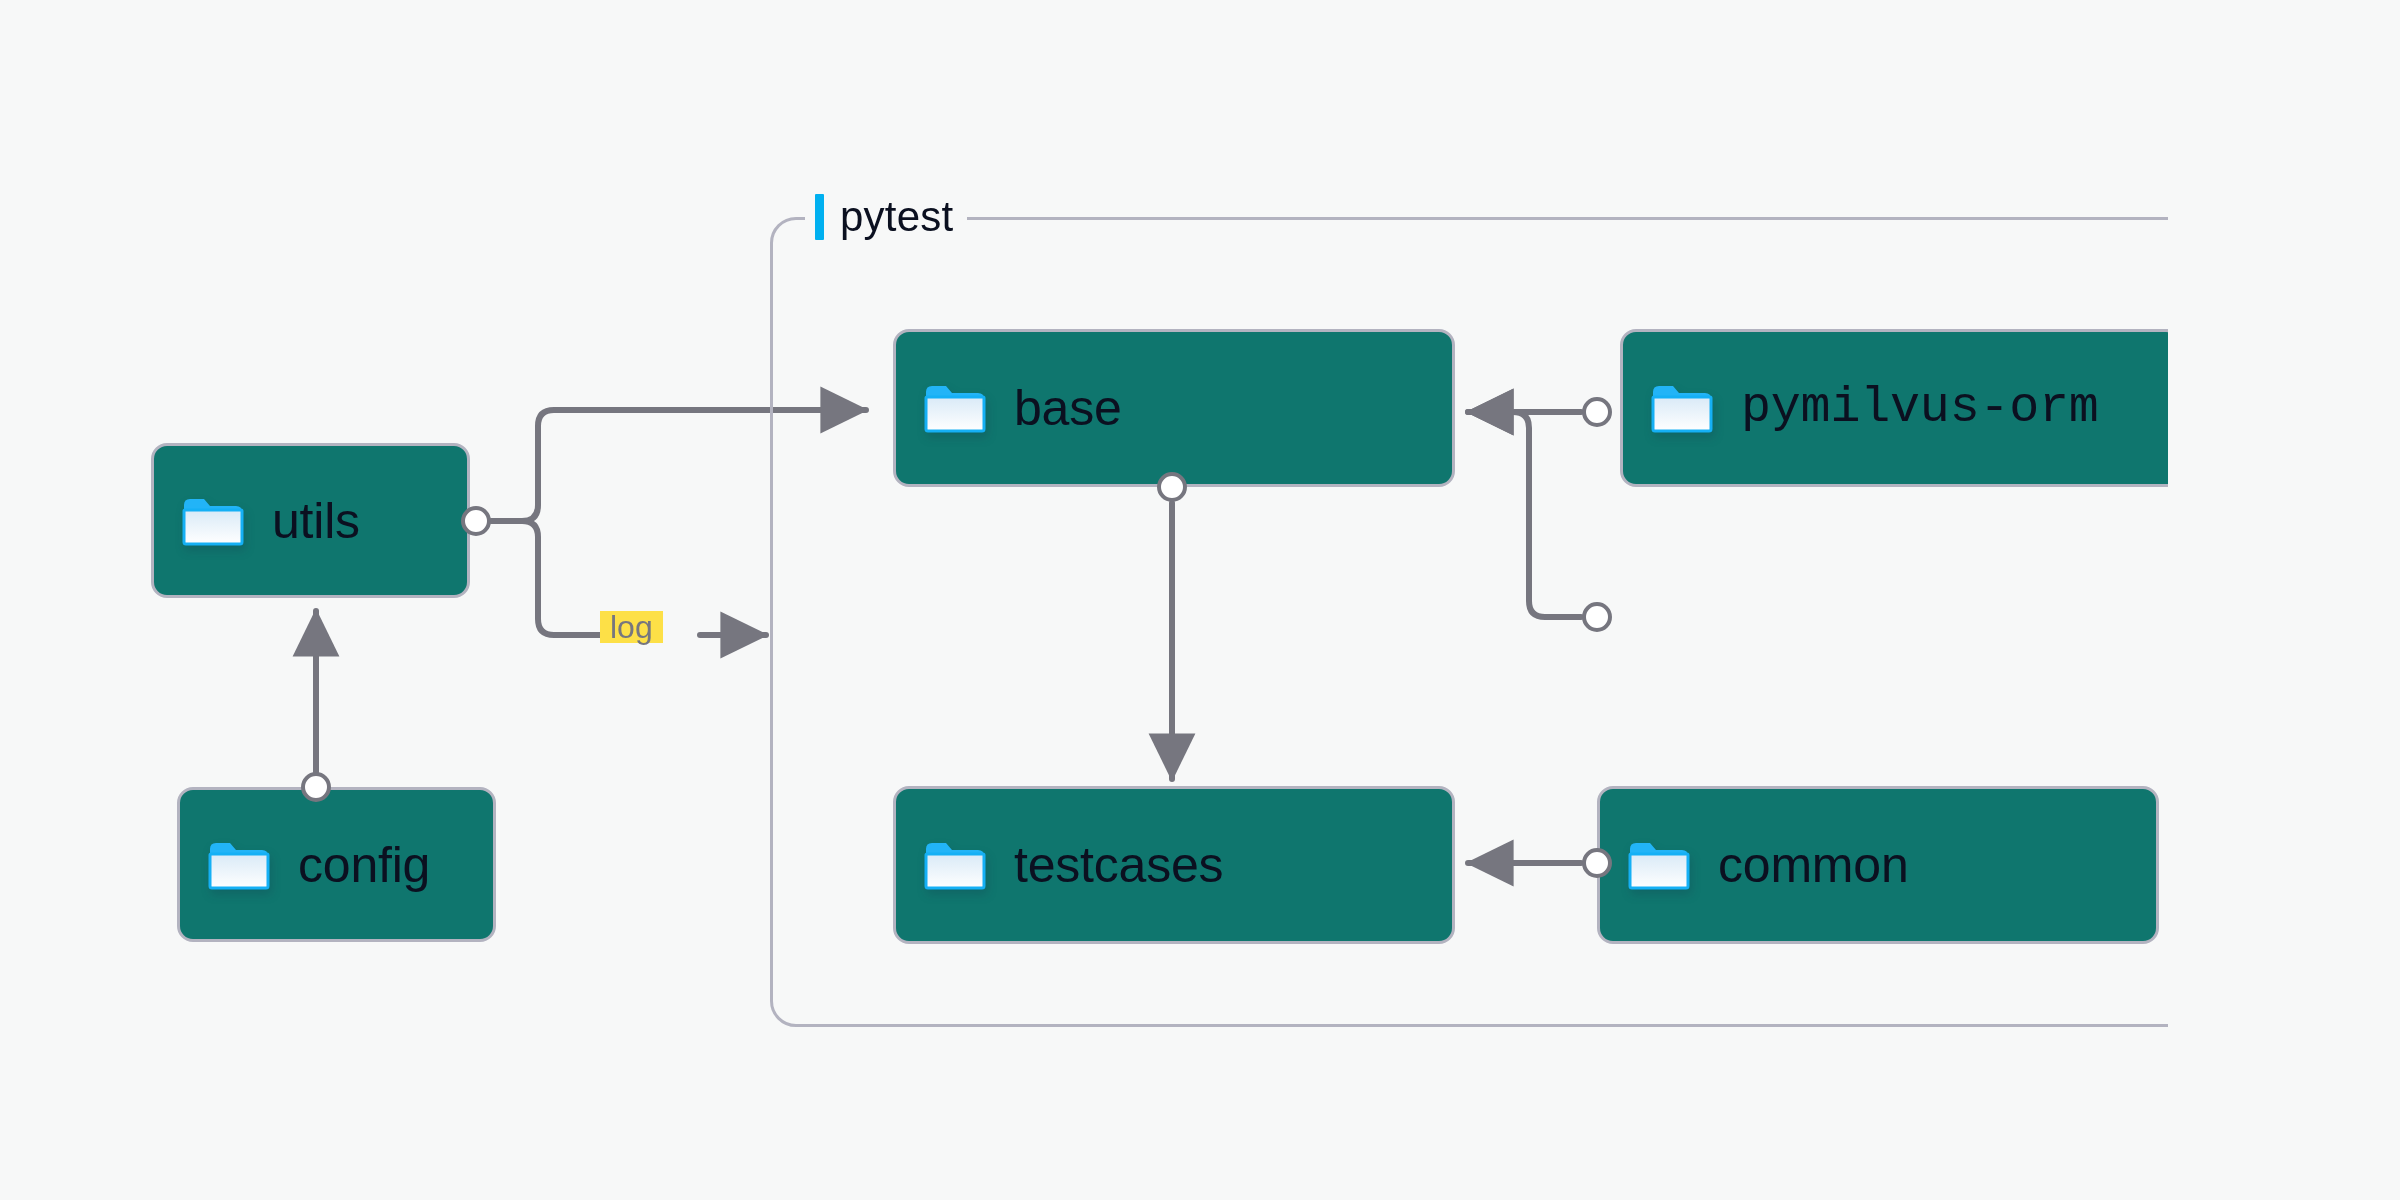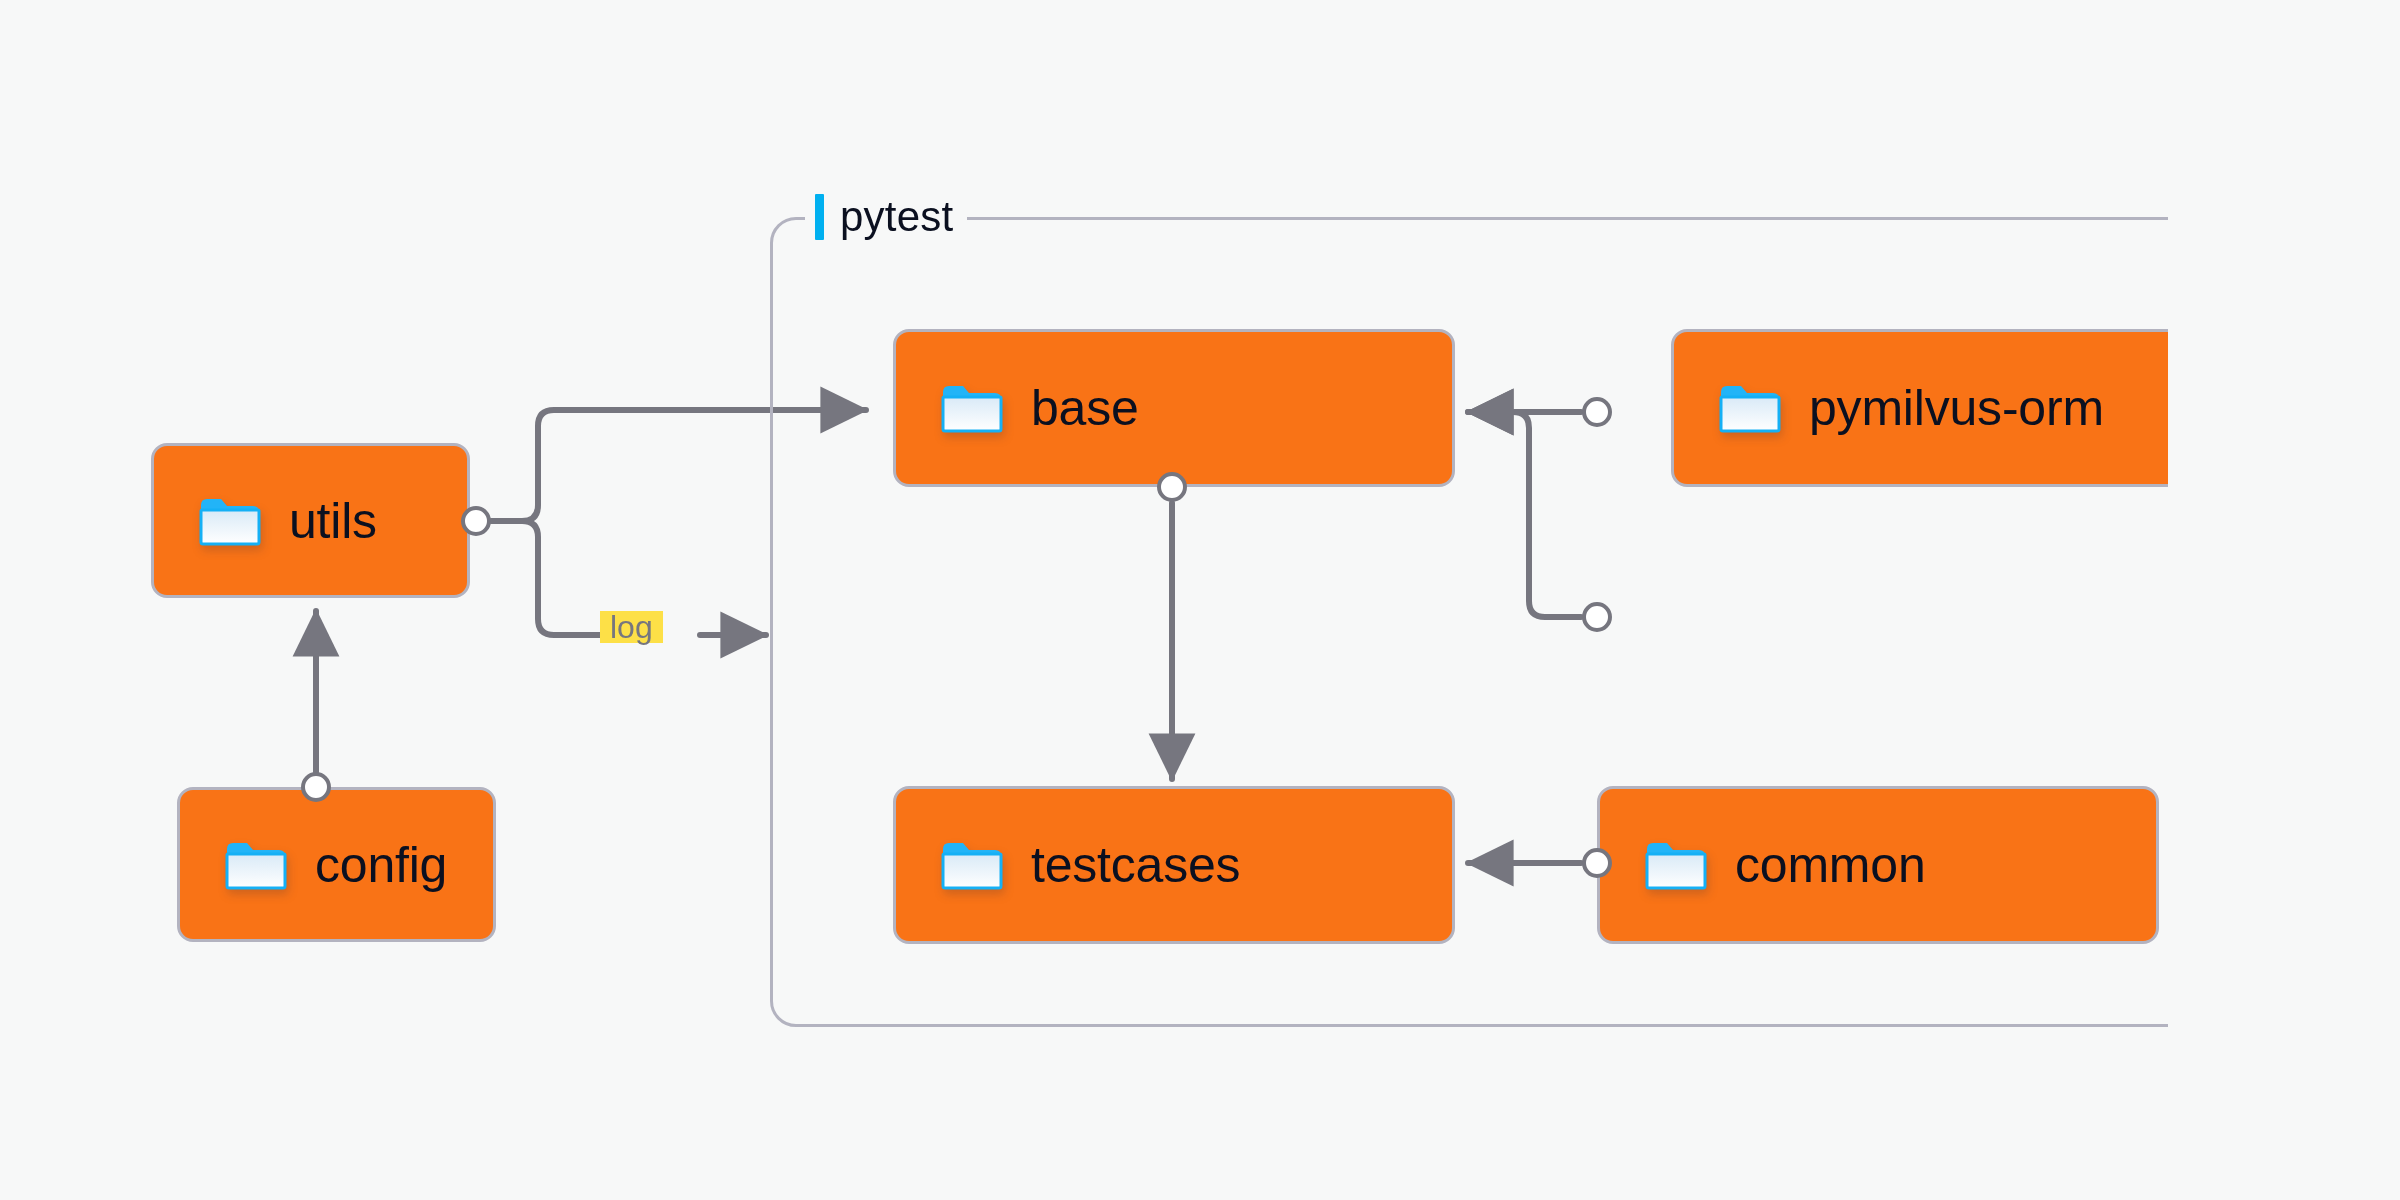--- a/index.html
+++ b/index.html
@@ -53,26 +53,26 @@
     font-size: 42px;
     color: #0b1020;
     letter-spacing: 0.2px;
     line-height: 1;
     white-space: nowrap;
   }
   
   .node {
     position: absolute;
     box-sizing: border-box;
-    background: #f97316;
+    background: #0f766e;
     border: 3px solid #b3b3c0;
     border-radius: 16px;
     display: flex;
     align-items: center;
-    padding-left: 45px;
+    padding-left: 28px;
     gap: 28px;
   }
   .node-label {
     font-size: 50px;
     color: #0b1020;
     line-height: 1;
     white-space: nowrap;
     letter-spacing: -0.2px;
   }
   
@@ -181,21 +181,21 @@
   <div class="node" style="left:893px; top:786px; width:562px; height:158px;">
     <span class="folder-icon">
       <svg width="62" height="52" viewBox="0 0 62 52">
         <path d="M2 10 Q2 4 8 4 L22 4 L28 11 L54 11 Q60 11 60 17 L60 18 L2 18 Z" fill="#22b4f7"></path>
         <path d="M3 15 L59 15 Q60 15 60 16 L60 47 Q60 49 58 49 L4 49 Q2 49 2 47 L2 16 Q2 15 3 15 Z" fill="url(#folderGrad)" stroke="#15b0f5" stroke-width="3"></path>
       </svg>
     </span>
     <span class="node-label">testcases</span>
   </div>
 
-  <div class="node" style="left:1671px; top:329px; width:562px; height:158px;">
+  <div class="node" style="left:1620px; top:329px; width:562px; height:158px;font-family:Liberation Mono, monospace;">
     <span class="folder-icon">
       <svg width="62" height="52" viewBox="0 0 62 52">
         <path d="M2 10 Q2 4 8 4 L22 4 L28 11 L54 11 Q60 11 60 17 L60 18 L2 18 Z" fill="#22b4f7"></path>
         <path d="M3 15 L59 15 Q60 15 60 16 L60 47 Q60 49 58 49 L4 49 Q2 49 2 47 L2 16 Q2 15 3 15 Z" fill="url(#folderGrad)" stroke="#15b0f5" stroke-width="3"></path>
       </svg>
     </span>
     <span class="node-label">pymilvus-orm</span>
   </div>
   <div class="port" style="left:1582px; top:397px;"></div>
 

